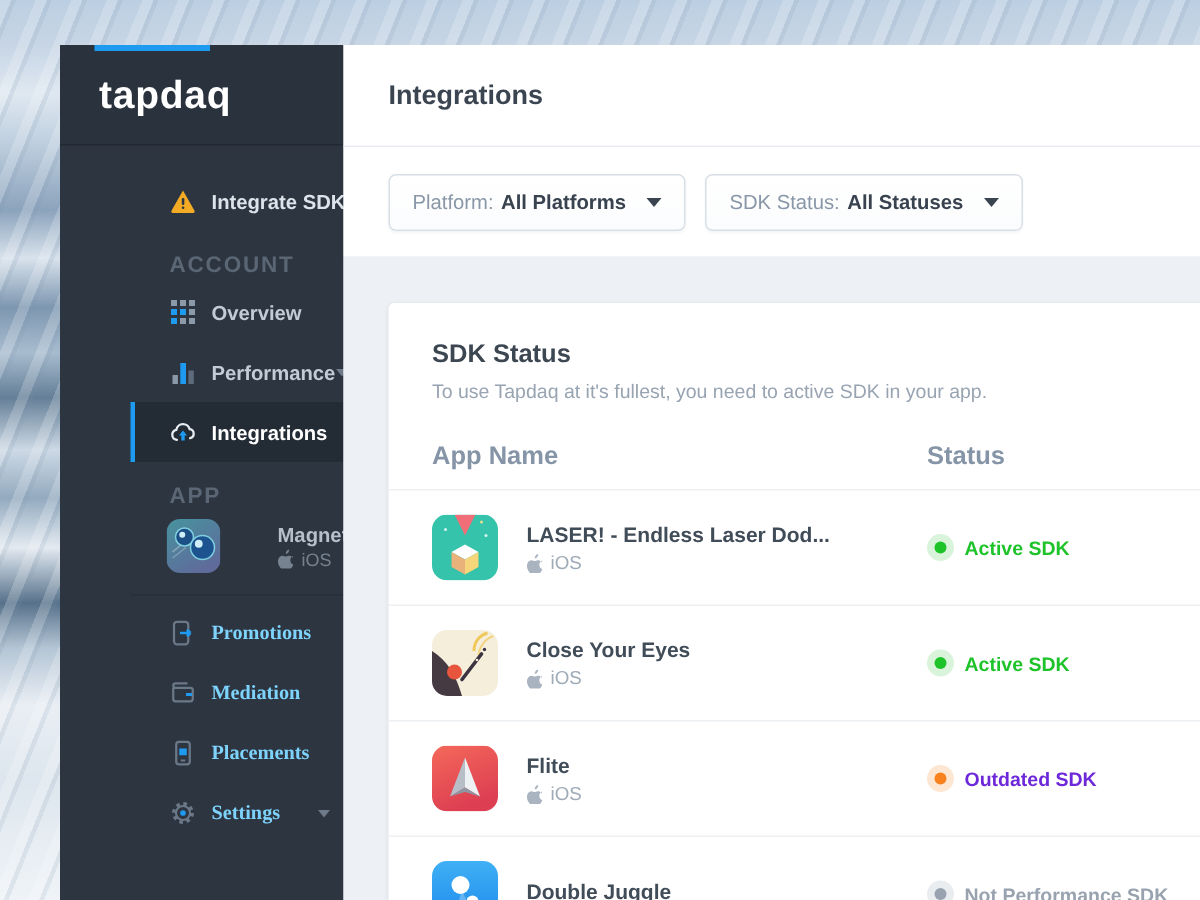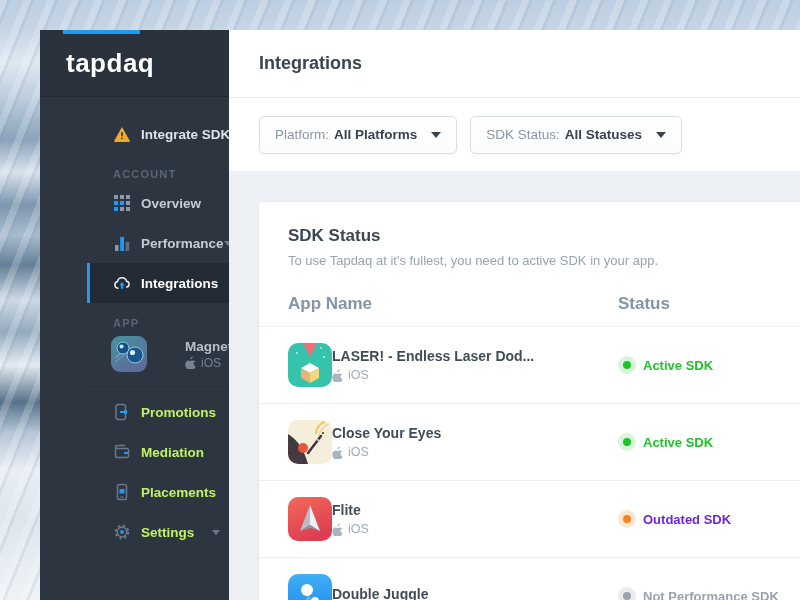--- a/index.html
+++ b/index.html
@@ -21,25 +21,25 @@
 
   
   .sidebar { position:absolute; left:40px; top:30px; width:198px; bottom:0; background:#2d3540; }
   .logo-area { position:relative; height:67px; background:#2a323d; border-bottom:1px solid #222933; }
   .logo-tab { position:absolute; top:0; left:23px; width:77px; height:4px; background:#1e9bf1; }
   .logo { padding:18px 0 0 26px; font-size:26px; font-weight:bold; color:#ffffff; letter-spacing:.5px; }
   .nav { padding-top:17px;padding-left:47px; }
   .nav-item { position:relative; height:40px; display:flex; align-items:center; padding-left:26px; cursor:pointer; }
   .nav-ico { width:18px; height:18px; display:inline-flex; align-items:center; justify-content:center; flex:0 0 18px; }
   .nav-label { margin-left:10px; font-size:13.5px; font-weight:600; color:#c3ccd6; }
-  .nav-item.dim .nav-label { color:#bef264; }
+  .nav-item.dim .nav-label { color:#7dd3fc;font-family:Liberation Serif, serif; }
   .nav-item.active { background:#232b35; }
   .nav-item.active::before { content:""; position:absolute; left:0; top:0; bottom:0; width:3px; background:#1e9bf1; }
   .nav-item.active .nav-label { color:#ffffff; }
-  .section-label { margin:14px 0 3px 26px; font-size:11px; font-weight:bold; letter-spacing:1.2px; color:#5a6673; }
+  .section-label { margin:14px 0 3px 26px; font-size:15px; font-weight:bold; letter-spacing:1.2px; color:#5a6673; }
   .caret-down { width:0; height:0; border-left:4px solid transparent; border-right:4px solid transparent; border-top:5px solid #6e7a89; margin-left:auto; margin-right:18px; }
   .caret-right { width:0; height:0; border-top:4px solid transparent; border-bottom:4px solid transparent; border-left:5px solid #7d8a99; margin-left:auto; margin-right:18px; }
   .app-switcher { height:40px; margin-top:5px; display:flex; align-items:center; padding-left:24px; cursor:pointer;gap:25px; }
   .app-ava { width:36px; height:36px; border-radius:9px; overflow:hidden; flex:0 0 36px; }
   .app-meta { margin-left:13px; }
   .app-name { font-size:13.5px; font-weight:600; color:#b6bfca; }
   .app-platform { display:flex; align-items:center; gap:5px; margin-top:2px; font-size:12px; color:#76828f; }
   .side-divider { height:1px; background:#272f3a; margin:12px 0 5px; }
 
   
@@ -57,21 +57,21 @@
   .card { background:#fff; border-radius:4px; box-shadow:0 1px 3px rgba(45,60,85,.10); width:560px; padding-top:24px; }
   .card-head { padding:0 29px; }
   .card-title { font-size:17px; font-weight:600; color:#3d4752; margin-bottom:7px; }
   .card-sub { font-size:13px; color:#98a4b2; margin-bottom:26px; }
   .thead { display:flex; padding:0 0 12px 29px; }
   .th { font-size:17px; font-weight:600; color:#8594a6; }
   .th-app { width:330px; }
   .t-row { display:flex; align-items:center; height:77px; border-top:1px solid #edf0f3; padding-left:29px; }
   .cell-app { width:330px; display:flex; align-items:center; }
   .app-icon { width:44px; height:44px; border-radius:10px; overflow:hidden; flex:0 0 44px; }
-  .app-text { }
+  .app-text { margin-left:19px; }
   .row-name { font-size:14px; font-weight:600; color:#414c59; }
   .row-platform { display:flex; align-items:center; gap:5px; margin-top:4px; font-size:12.5px; color:#9fabb8; }
   .cell-status { display:flex; align-items:center; }
   .dot-halo { width:18px; height:18px; border-radius:50%; display:flex; align-items:center; justify-content:center; margin-right:7px; }
   .dot { width:8px; height:8px; border-radius:50%; }
   .status-text { font-size:13px; font-weight:bold; }
   .st-active .dot-halo { background:#d9f4da; } .st-active .dot { background:#1ec32a; } .st-active .status-text { color:#1ec32a; }
   .st-outdated .dot-halo { background:#fde7d2; } .st-outdated .dot { background:#f8821d; } .st-outdated .status-text { color:#6d28d9; }
   .st-na .dot-halo { background:#e9edf0; } .st-na .dot { background:#98a3af; } .st-na .status-text { color:#98a3af; }
 </style>

